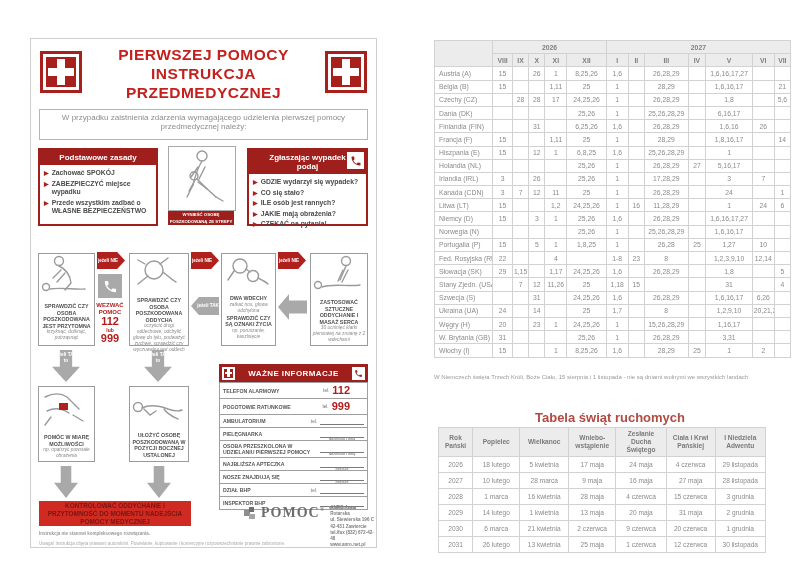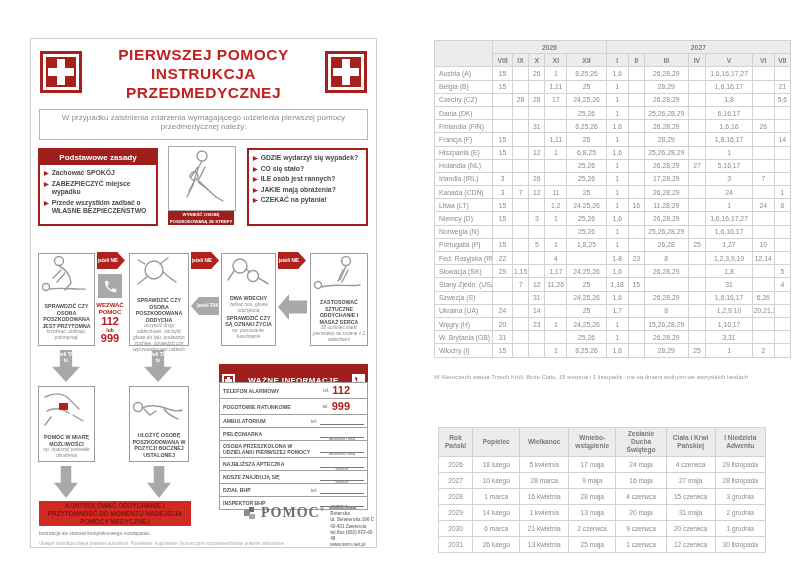--- a/index.html
+++ b/index.html
@@ -34,21 +34,21 @@
   .arrow-l{clip-path:polygon(100% 0,28% 0,0 50%,28% 100%,100% 100%);background:#a9a9a9;color:#fff;font-weight:bold;font-size:4.6px;line-height:5.5px;text-align:center;display:flex;flex-direction:column;justify-content:center;padding-left:6px;box-sizing:border-box;}
   .arrow-big-l{clip-path:polygon(100% 25%,38% 25%,38% 0,0 50%,38% 100%,38% 75%,100% 75%);background:#a9a9a9;}
   .arrow-down{clip-path:polygon(28% 0,72% 0,72% 52%,100% 52%,50% 100%,0 52%,28% 52%);background:#a9a9a9;color:#fff;font-weight:bold;font-size:4.8px;line-height:5.5px;text-align:center;padding-top:2px;box-sizing:border-box;}
   .call-col{position:absolute;text-align:center;}
   .call-phone{width:24px;height:24px;background:#a9a9a9;margin:0 auto;display:flex;align-items:center;justify-content:center;}
   .call-title{color:#b01e1c;font-weight:bold;font-size:6px;line-height:7px;margin-top:4px;}
   .call-num{color:#b01e1c;font-weight:bold;font-size:11px;line-height:11px;}
   .call-lub{color:#b01e1c;font-weight:bold;font-size:5px;line-height:6px;}
 
   
-  .wi-head{position:absolute;left:188px;top:325px;width:149px;height:33px;background:#9e1f1c;display:flex;align-items:center;justify-content:space-between;padding:0 3px;box-sizing:border-box;}
+  .wi-head{position:absolute;left:188px;top:325px;width:149px;height:18px;background:#9e1f1c;display:flex;align-items:center;justify-content:space-between;padding:0 3px;box-sizing:border-box;}
   .wi-title{color:#fff;font-weight:bold;font-size:8px;letter-spacing:.4px;}
   .wi-ic{width:13px;height:13px;background:#fff;display:flex;align-items:center;justify-content:center;}
   .mini-cross{position:relative;width:9px;height:9px;background:#9e1f1c;}
   .mini-cross::before{content:"";position:absolute;left:36%;top:6%;width:28%;height:88%;background:#fff;}
   .mini-cross::after{content:"";position:absolute;top:36%;left:6%;height:28%;width:88%;background:#fff;}
   .wi-rows{position:absolute;left:188px;top:343px;width:149px;}
   .wi-row{border:1px solid #9f9f9f;border-top:none;background:#fff;display:flex;align-items:center;padding:2px 3px;box-sizing:border-box;min-height:13px;}
   .wi-row:first-child{border-top:1px solid #9f9f9f;}
   .wi-label{font-size:5.2px;font-weight:bold;color:#565656;line-height:6px;flex:1;}
   .wi-tel{font-size:4.6px;color:#6a6a6a;margin:0 3px;}
@@ -126,20 +126,28 @@
           <path d="M29 20 L22 30 M36 20 L30 32"></path>
         <circle cx="25" cy="29" r="4"></circle>
           <path d="M28 32 C34 38 40 44 47 50"></path>
           <path d="M29 35 L38 42 M26 33 L20 44"></path>
           <path d="M47 50 L54 54 M24 38 L18 50"></path>
       </svg>
     </div>
     <div class="evac-cap">WYNIEŚĆ OSOBĘ POSZKODOWANĄ ZE STREFY ZAGROŻENIA</div>
 
     <div class="panel" style="left:216px;top:109px;width:121px;height:78px;">
+      <div class="panel-head">
+        <span style="display:inline-block;max-width:86px;">Zgłaszając wypadek podaj</span>
+        <span class="phone-box-white">
+          <svg width="12" height="12" viewBox="0 0 24 24" fill="#9e1f1c">
+              <path d="M6.6 10.8c1.4 2.8 3.8 5.1 6.6 6.6l2.2-2.2c.3-.3.7-.4 1-.2 1.1.4 2.3.6 3.6.6.6 0 1 .4 1 1V20c0 .6-.4 1-1 1C10.6 21 3 13.4 3 4c0-.6.4-1 1-1h3.5c.6 0 1 .4 1 1 0 1.2.2 2.4.6 3.6.1.3 0 .7-.2 1l-2.3 2.2z"></path>
+            </svg>
+        </span>
+      </div>
       <div class="bullets">
           <div class="bullet">
             <span class="tri">▶</span>
             <span>GDZIE wydarzył się wypadek?</span>
           </div>
           <div class="bullet">
             <span class="tri">▶</span>
             <span>CO się stało?</span>
           </div>
           <div class="bullet">
@@ -714,20 +722,21 @@
           <td>28,29</td>
           <td>25</td>
           <td>1</td>
           <td>2</td>
           <td></td>
         </tr>
       </tbody>
   </table>
   <div class="footnote">W Niemczech święta Trzech Króli, Boże Ciało, 15 sierpnia i 1 listopada - nie są dniami wolnymi we wszystkich landach</div>
 
+  <div class="r-title" style="left:430px;top:410px;">Tabela świąt ruchomych</div>
 
   <table class="feasts" id="feasts-table">
     <colgroup>
       <col style="width:10.5%">
         <col style="width:14.5%">
         <col style="width:15%">
         <col style="width:14.5%">
         <col style="width:15.5%">
         <col style="width:15%">
         <col style="width:15.5%">

